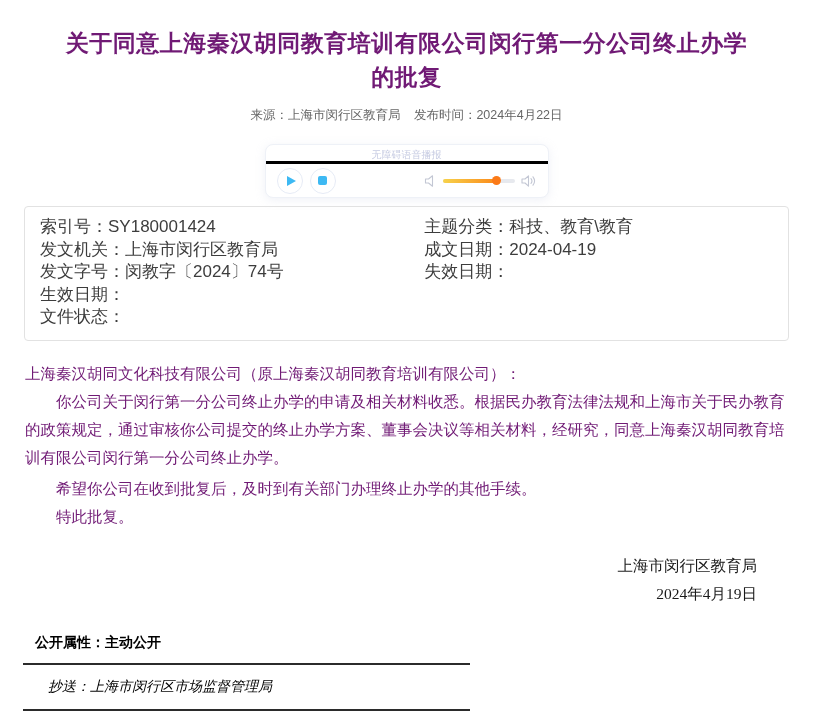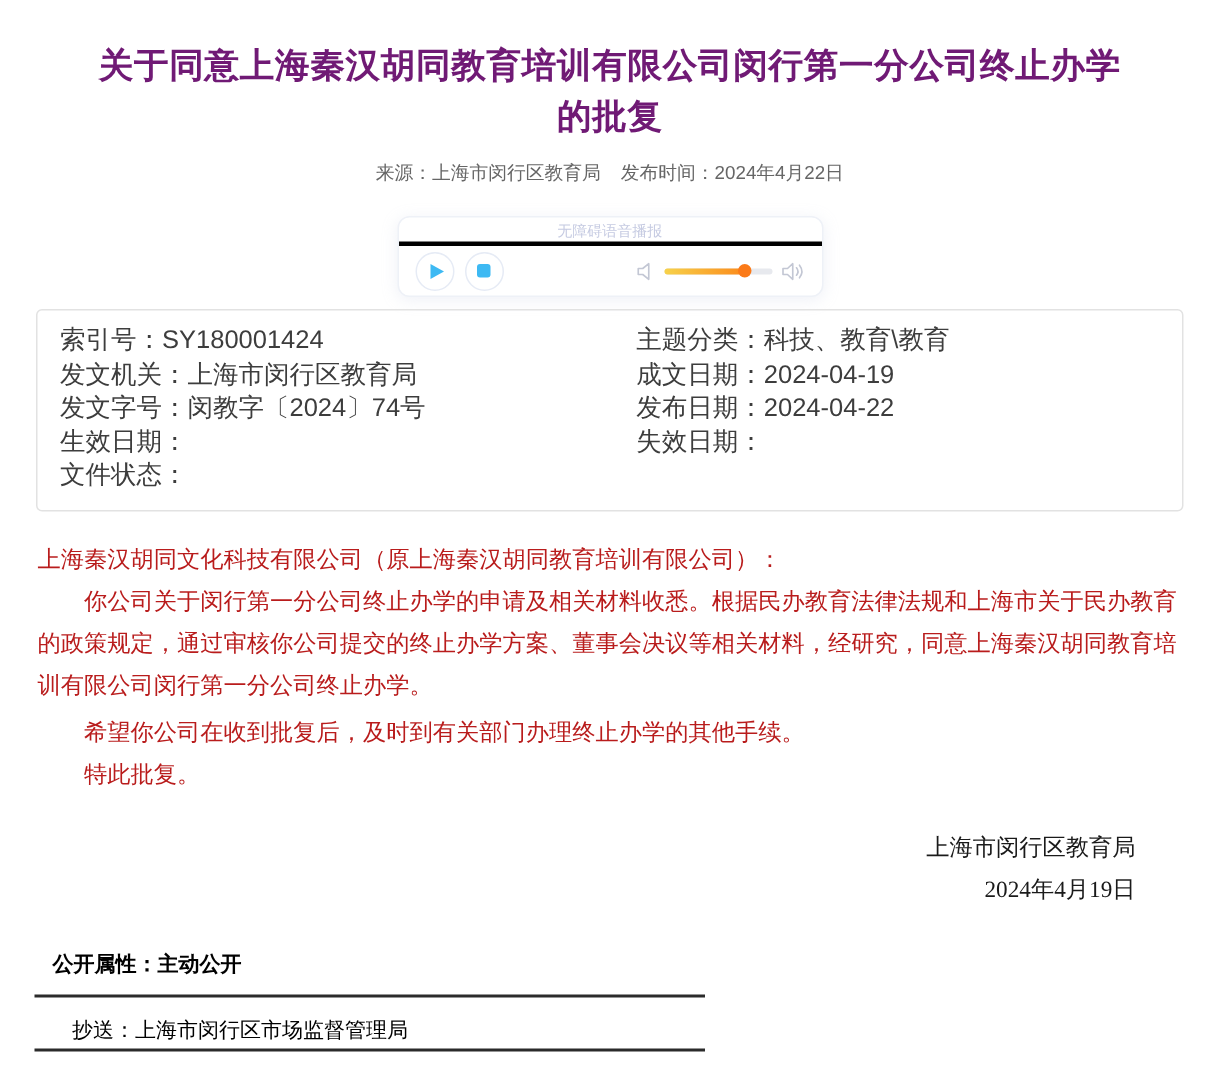--- a/index.html
+++ b/index.html
@@ -125,21 +125,21 @@
   .meta-row { line-height: 22.5px; white-space: nowrap; }
   .m-label { color: #3d3d3d; }
   .m-value { color: #3d3d3d; }
 
   
   .doc-body {
     margin: 19px 25px 0;
     font-family: "Liberation Serif", "DejaVu Serif", serif;
     font-size: 15.5px;
     line-height: 28px;
-    color: #b91c1c;
+    color: #701a75;
   }
   .doc-body p { margin: 0; }
   .doc-body p.indent { text-indent: 2em; }
   .doc-body p.gap-top { margin-top: 3px; }
 
   
   .signature {
     margin: 21px 56px 0 0;
     text-align: right;
     font-family: "Liberation Serif", "DejaVu Serif", serif;
@@ -150,21 +150,21 @@
 
   
   .footer {
     margin: 22px 0 0 23px;
     width: 447px;
     font-size: 14px;
     color: #000000;
   }
   .f-row { border-bottom: 2px solid #2b2b2b; }
   .f-row.attr { padding: 4px 0 11px 12px; font-weight: bold; }
-  .f-row.cc   { padding: 13px 0 3px 25px; }
+  .f-row.cc   { padding: 13px 0 13px 25px; font-style: italic; }
   .f-row.last { padding: 13px 0 13px 18px; display: flex; align-items: center; }
 </style>
 </head>
 <body>
 
 <div class="page">
 
   <h1 class="doc-title">关于同意上海秦汉胡同教育培训有限公司闵行第一分公司终止办学的批复</h1>
 
   <div class="meta-line">
@@ -202,21 +202,20 @@
     <div class="meta-col">
       <div class="meta-row"><span class="m-label">索引号：</span><span class="m-value">SY180001424</span></div>
       <div class="meta-row"><span class="m-label">发文机关：</span><span class="m-value">上海市闵行区教育局</span></div>
       <div class="meta-row"><span class="m-label">发文字号：</span><span class="m-value">闵教字〔2024〕74号</span></div>
       <div class="meta-row"><span class="m-label">生效日期：</span><span class="m-value"></span></div>
       <div class="meta-row"><span class="m-label">文件状态：</span><span class="m-value"></span></div>
     </div>
     <div class="meta-col">
       <div class="meta-row"><span class="m-label">主题分类：</span><span class="m-value">科技、教育\教育</span></div>
       <div class="meta-row"><span class="m-label">成文日期：</span><span class="m-value">2024-04-19</span></div>
-      <div class="meta-row"><span class="m-label">发布日期：</span><span class="m-value">2024-04-22</span></div>
       <div class="meta-row"><span class="m-label">失效日期：</span><span class="m-value"></span></div>
     </div>
   </div>
 
   <div class="doc-body">
     <p>上海秦汉胡同文化科技有限公司（原上海秦汉胡同教育培训有限公司）：</p>
     <p class="indent">你公司关于闵行第一分公司终止办学的申请及相关材料收悉。根据民办教育法律法规和上海市关于民办教育的政策规定，通过审核你公司提交的终止办学方案、董事会决议等相关材料，经研究，同意上海秦汉胡同教育培训有限公司闵行第一分公司终止办学。</p>
     <p class="indent gap-top">希望你公司在收到批复后，及时到有关部门办理终止办学的其他手续。</p>
     <p class="indent">特此批复。</p>
   </div>

